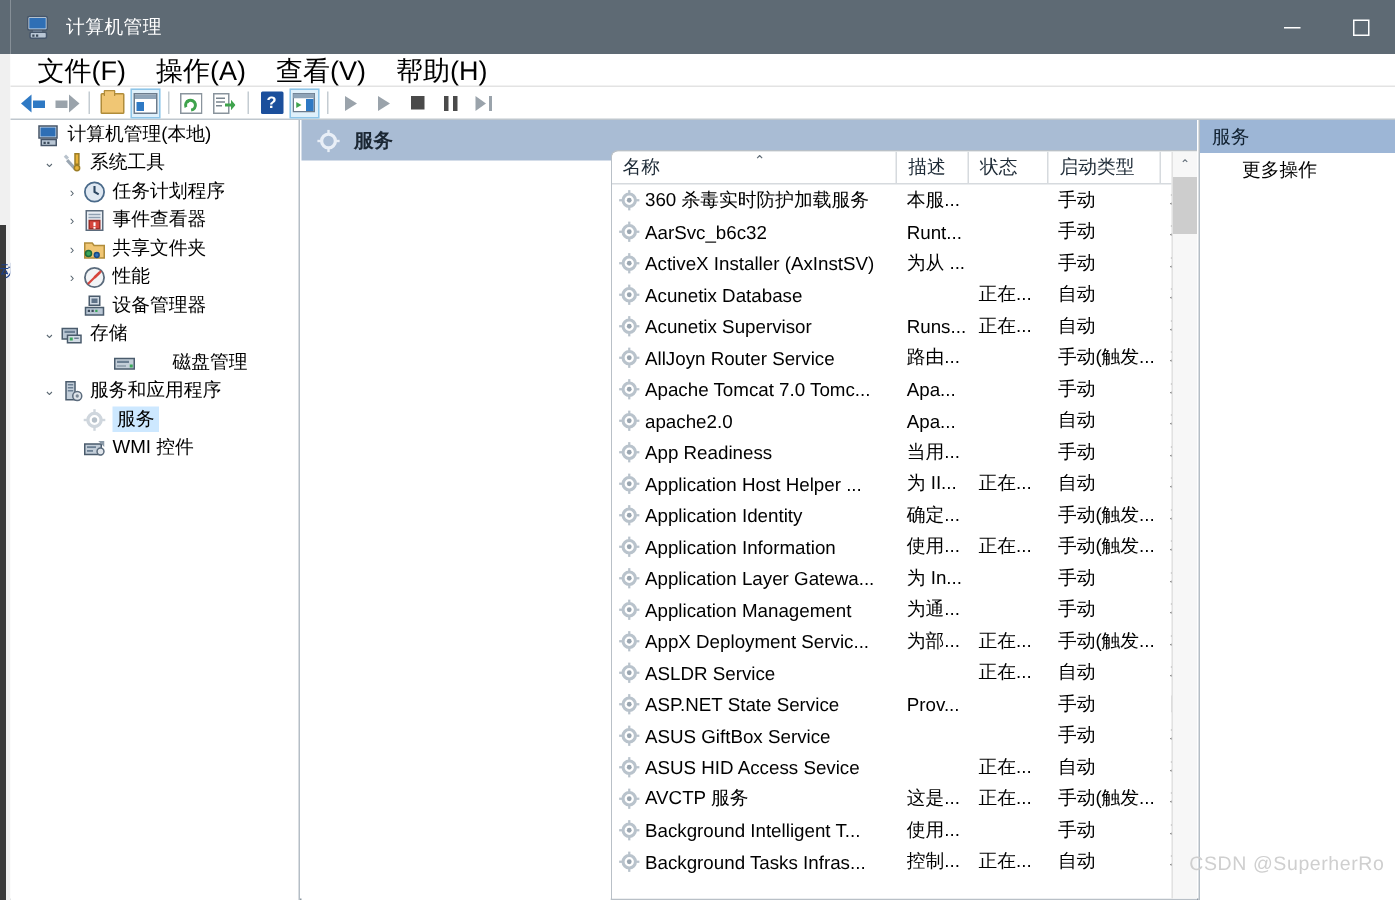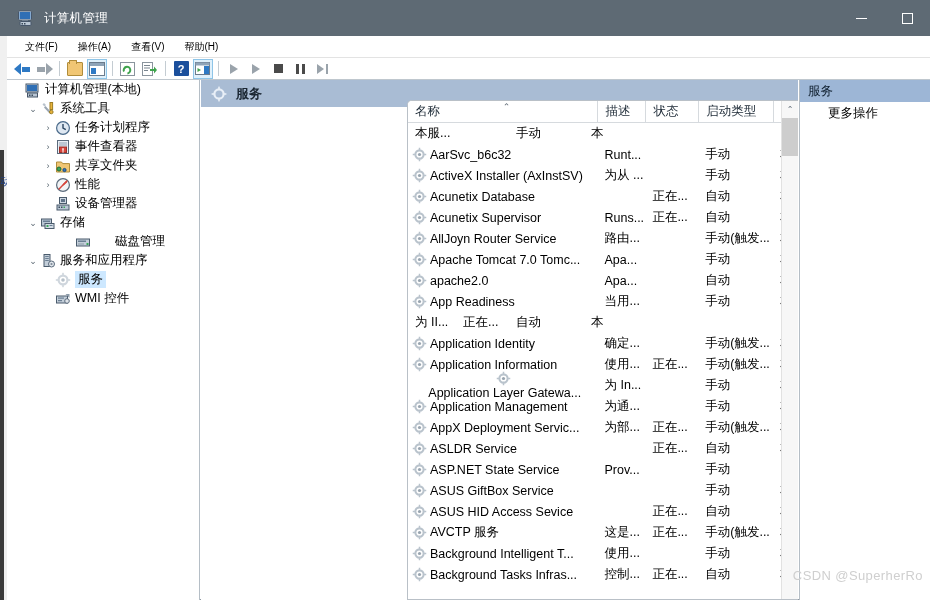--- a/index.html
+++ b/index.html
@@ -38,21 +38,21 @@
   .win-btn { width:46px; height:36px; display:flex; align-items:center; justify-content:center; }
   .min-glyph { width:11px; height:1px; background:#fff; }
   .max-glyph { width:11px; height:11px; border:1.5px solid #fff; }
 
   
   .menubar {
     position:absolute; left:0; top:36px; width:923px; height:22px;
     background:#ffffff; display:flex; align-items:center; padding-left:8px;
     border-bottom:1px solid #e3e3e3;
   }
-  .menu-item { padding:2px 10px; font-size:10px; color:#000; cursor:default; }
+  .menu-item { padding:2px 10px; font-size:18px; color:#000; cursor:default; }
 
   
   .toolbar {
     position:absolute; left:0; top:58px; width:923px; height:22px;
     background:#ffffff; display:flex; align-items:center; padding-left:4px;
     border-bottom:1px solid #bfc7ce;
   }
   .tb-btn { width:20px; height:20px; margin:0 1px; position:relative;
             display:flex; align-items:center; justify-content:center; }
   .tb-btn.framed { border:1px solid #8ec5e8; background:#dff0fb; }
@@ -432,20 +432,33 @@
             </div>
             <div class="col" style="width:75px">
               <span>启动类型</span>
             </div>
             <div class="col" style="width:25px">
               <span>登</span>
             </div>
           </div>
           <div id="list-rows">
               <div class="row">
+                <div class="cell name" style="width: 190px;">
+                  <span class="gear">
+                    <svg width="15" height="15" viewBox="0 0 16 16" class="gear-svg">
+                      <circle cx="8" cy="8" r="4.4" fill="none" stroke="#b9c3cc" stroke-width="2.2"></circle>
+                      <circle cx="8" cy="8" r="1.7" fill="#99a5b0"></circle>
+                      <rect x="7.2" y="0.8" width="1.6" height="2.3" fill="#b9c3cc"></rect>
+                      <rect x="7.2" y="12.9" width="1.6" height="2.3" fill="#b9c3cc"></rect>
+                      <rect x="0.8" y="7.2" width="2.3" height="1.6" fill="#b9c3cc"></rect>
+                      <rect x="12.9" y="7.2" width="2.3" height="1.6" fill="#b9c3cc"></rect>
+                    </svg>
+                  </span>
+                  <span>360 杀毒实时防护加载服务</span>
+                </div>
                 <div class="cell" style="width: 48px;">本服...</div>
                 <div class="cell" style="width: 53px;"></div>
                 <div class="cell" style="width: 75px;">手动</div>
                 <div class="cell" style="width: 25px;">本</div>
               </div>
               <div class="row">
                 <div class="cell name" style="width: 190px;">
                   <span class="gear">
                     <svg width="15" height="15" viewBox="0 0 16 16" class="gear-svg">
                       <circle cx="8" cy="8" r="4.4" fill="none" stroke="#b9c3cc" stroke-width="2.2"></circle>
@@ -590,20 +603,33 @@
                     </svg>
                   </span>
                   <span>App Readiness</span>
                 </div>
                 <div class="cell" style="width: 48px;">当用...</div>
                 <div class="cell" style="width: 53px;"></div>
                 <div class="cell" style="width: 75px;">手动</div>
                 <div class="cell" style="width: 25px;">本</div>
               </div>
               <div class="row">
+                <div class="cell name" style="width: 190px;">
+                  <span class="gear">
+                    <svg width="15" height="15" viewBox="0 0 16 16" class="gear-svg">
+                      <circle cx="8" cy="8" r="4.4" fill="none" stroke="#b9c3cc" stroke-width="2.2"></circle>
+                      <circle cx="8" cy="8" r="1.7" fill="#99a5b0"></circle>
+                      <rect x="7.2" y="0.8" width="1.6" height="2.3" fill="#b9c3cc"></rect>
+                      <rect x="7.2" y="12.9" width="1.6" height="2.3" fill="#b9c3cc"></rect>
+                      <rect x="0.8" y="7.2" width="2.3" height="1.6" fill="#b9c3cc"></rect>
+                      <rect x="12.9" y="7.2" width="2.3" height="1.6" fill="#b9c3cc"></rect>
+                    </svg>
+                  </span>
+                  <span>Application Host Helper ...</span>
+                </div>
                 <div class="cell" style="width: 48px;">为 II...</div>
                 <div class="cell" style="width: 53px;">正在...</div>
                 <div class="cell" style="width: 75px;">自动</div>
                 <div class="cell" style="width: 25px;">本</div>
               </div>
               <div class="row">
                 <div class="cell name" style="width: 190px;">
                   <span class="gear">
                     <svg width="15" height="15" viewBox="0 0 16 16" class="gear-svg">
                       <circle cx="8" cy="8" r="4.4" fill="none" stroke="#b9c3cc" stroke-width="2.2"></circle>
@@ -634,21 +660,21 @@
                     </svg>
                   </span>
                   <span>Application Information</span>
                 </div>
                 <div class="cell" style="width: 48px;">使用...</div>
                 <div class="cell" style="width: 53px;">正在...</div>
                 <div class="cell" style="width: 75px;">手动(触发...</div>
                 <div class="cell" style="width: 25px;">本</div>
               </div>
               <div class="row">
-                <div class="cell name" style="width: 190px; flex-direction: column;">
+                <div class="cell name" style="width: 190px;">
                   <span class="gear">
                     <svg width="15" height="15" viewBox="0 0 16 16" class="gear-svg">
                       <circle cx="8" cy="8" r="4.4" fill="none" stroke="#b9c3cc" stroke-width="2.2"></circle>
                       <circle cx="8" cy="8" r="1.7" fill="#99a5b0"></circle>
                       <rect x="7.2" y="0.8" width="1.6" height="2.3" fill="#b9c3cc"></rect>
                       <rect x="7.2" y="12.9" width="1.6" height="2.3" fill="#b9c3cc"></rect>
                       <rect x="0.8" y="7.2" width="2.3" height="1.6" fill="#b9c3cc"></rect>
                       <rect x="12.9" y="7.2" width="2.3" height="1.6" fill="#b9c3cc"></rect>
                     </svg>
                   </span>

